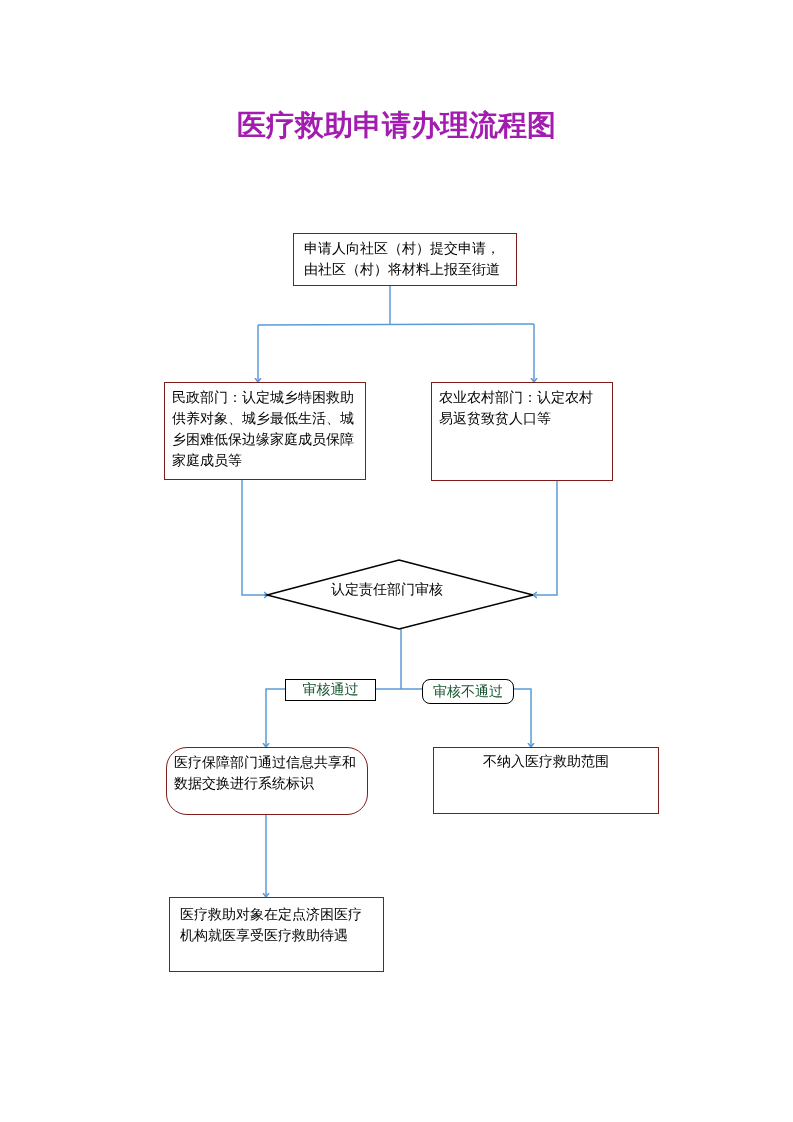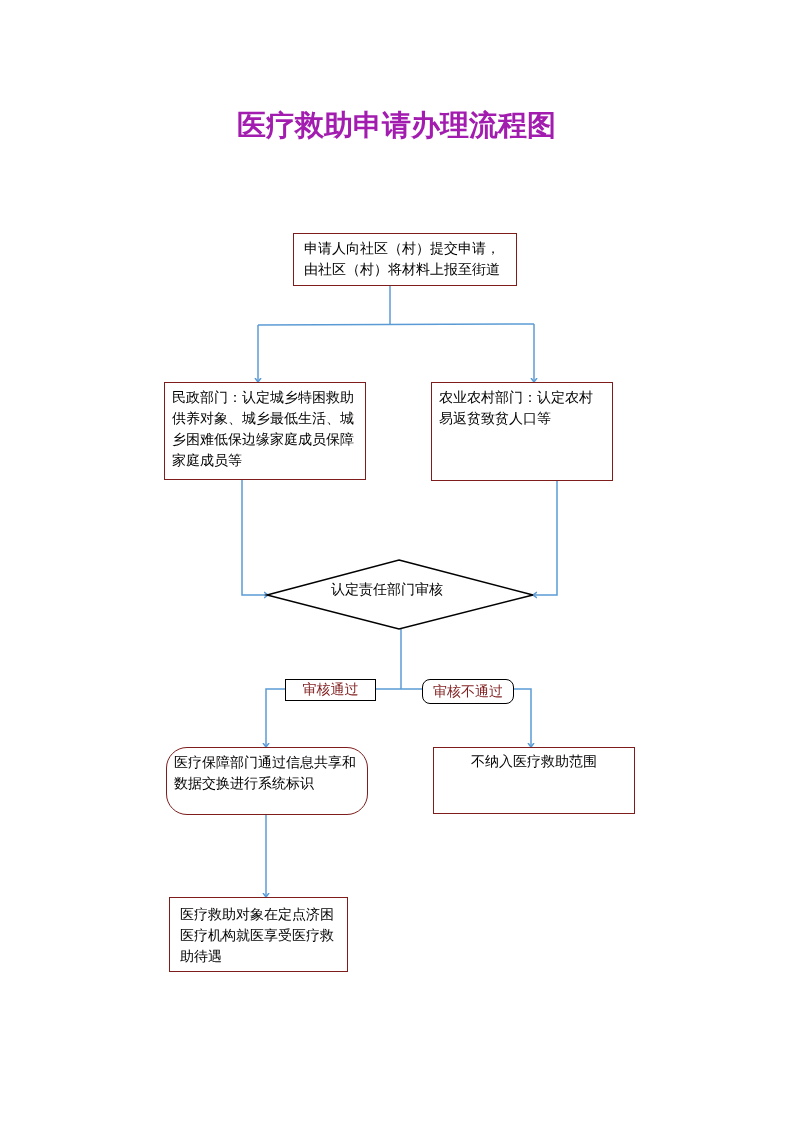--- a/index.html
+++ b/index.html
@@ -17,21 +17,21 @@
     }
     .box .txt { display: block; }
     .center { text-align: center; }
     .diamond-label {
       position: absolute; left: 252px; width: 270px; top: 581px; text-align: center;
       font-family: "DejaVu Sans", "Liberation Sans", sans-serif; font-size: 14px; color: #000;
     }
     .lbl {
       position: absolute; box-sizing: border-box; border: 1px solid #000; background: #fff;
       font-family: "DejaVu Sans", "Liberation Sans", sans-serif; font-size: 14px;
-      line-height: 19px; text-align: center; color: #7f1d1d;
+      line-height: 19px; text-align: center; color: #14532d;
     }
     svg.connectors { position: absolute; left: 0; top: 0; }
   </style>
 </head>
 <body>
 
 <div class="page">
 
   <div class="title">医疗救助申请办理流程图</div>
 
@@ -74,21 +74,21 @@
 
   <div class="diamond-label">认定责任部门审核</div>
 
   <div class="lbl" style="left:285px; top:679px; width:91px; height:22px;">审核通过</div>
   <div class="lbl" style="left:422px; top:679px; width:92px; height:25px; line-height:22px;border-radius:8px;">审核不通过</div>
 
   <div class="box" style="left:166px; top:747px; width:202px; height:68px;border-radius:21px;">
     <span class="txt">医疗保障部门通过信息共享和数据交换进行系统标识</span>
   </div>
 
-  <div class="box center" style="left:433px; top:747px; width:202px; height:67px; padding-top:3px;">
+  <div class="box center" style="left:433px; top:747px; width:226px; height:67px; padding-top:3px;">
     <span class="txt">不纳入医疗救助范围</span>
   </div>
 
-  <div class="box" style="left:169px; top:897px; width:179px; height:75px; padding:6px 10px;">
+  <div class="box" style="left:169px; top:897px; width:215px; height:75px; padding:6px 10px;">
     <span class="txt">医疗救助对象在定点济困医疗机构就医享受医疗救助待遇</span>
   </div>
 
 </div>
 
 </body></html>

